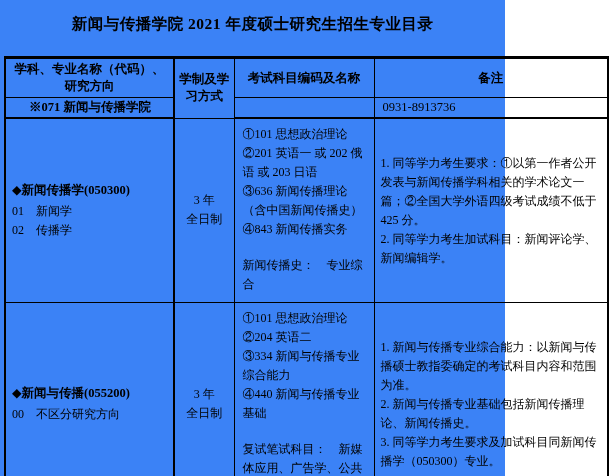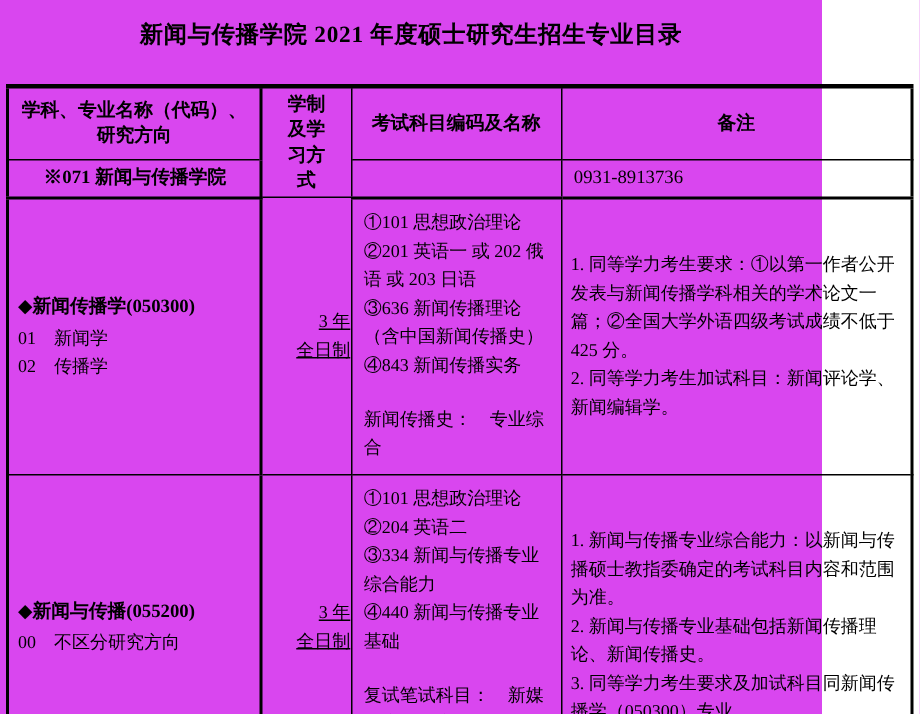--- a/index.html
+++ b/index.html
@@ -7,23 +7,23 @@
     padding: 0;
     background: #ffffff;
     width: 613px;
     height: 476px;
     overflow: hidden;
     font-family: "Liberation Serif", "DejaVu Serif", serif;
     color: #000000;
   }
   .page {
     position: relative;
-    width: 548px;
+    width: 505px;
     height: 476px;
-    background: #d946ef;
+    background: #3b82f6;
   }
   .title {
     padding-top: 13px;
     text-align: center;
     font-size: 15.5px;
     line-height: 22px;
     font-weight: bold;
     letter-spacing: 0.5px;
   }
   table.catalog {
@@ -44,21 +44,21 @@
     word-break: break-word;
   }
   .c1 { border-right-width: 2px; }
   .hdr-cell {
     font-weight: bold;
     text-align: center;
     font-size: 12.5px;
     line-height: 17px;
     padding: 2px 4px;
   }
-  .hdr-c2 { padding: 2px 12px; }
+  .hdr-c2 { padding: 2px 0; }
   tr.college-row td { border-bottom-width: 2px; }
   .college-name {
     font-weight: bold;
     font-size: 12.5px;
     text-align: left;
     padding: 0 4px 0 23px;
   }
   .phone {
     text-align: left;
     padding: 0 18px 0 8px;
@@ -71,24 +71,23 @@
   .major-name {
     font-weight: bold;
     font-size: 12.5px;
     margin-bottom: 2px;
   }
   .dirs {
     white-space: pre-line;
     font-size: 12px;
   }
   .cell-duration {
-    text-align: right;
+    text-align: center;
     vertical-align: middle;
     padding: 0;
-    text-decoration: underline;
   }
   .cell-exams {
     vertical-align: top;
     padding: 6px 6px 8px 8px;
   }
   .subjects {
     white-space: pre-line;
   }
   .retest {
     margin-top: 17px;

